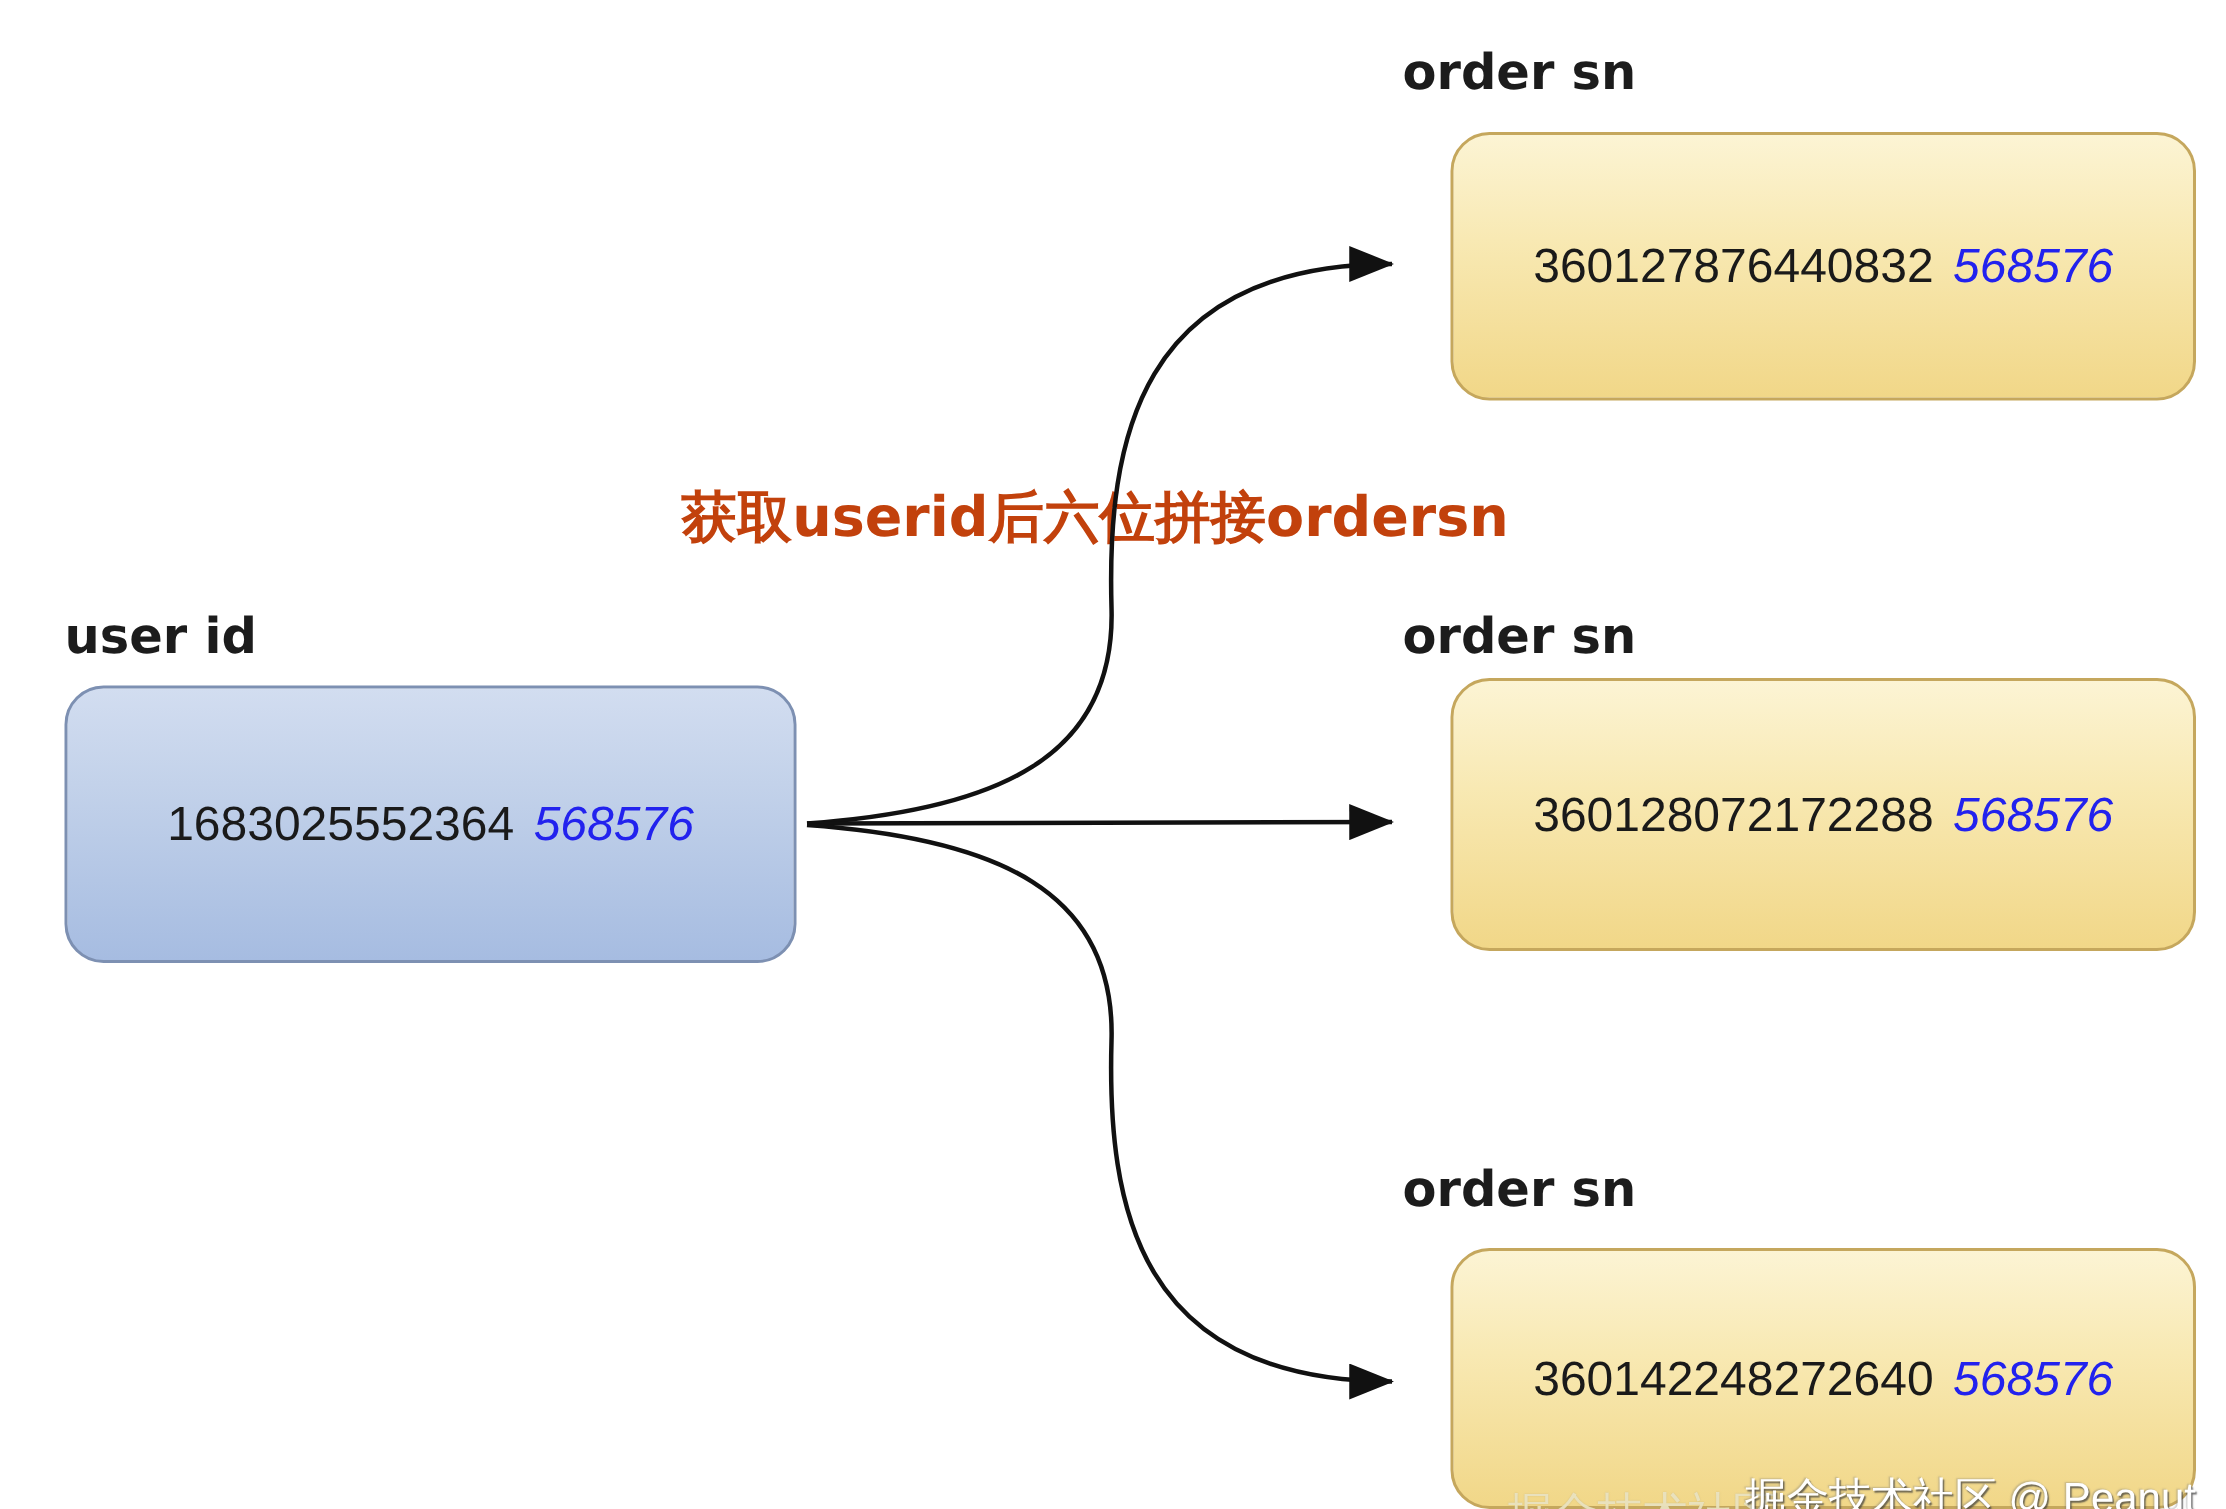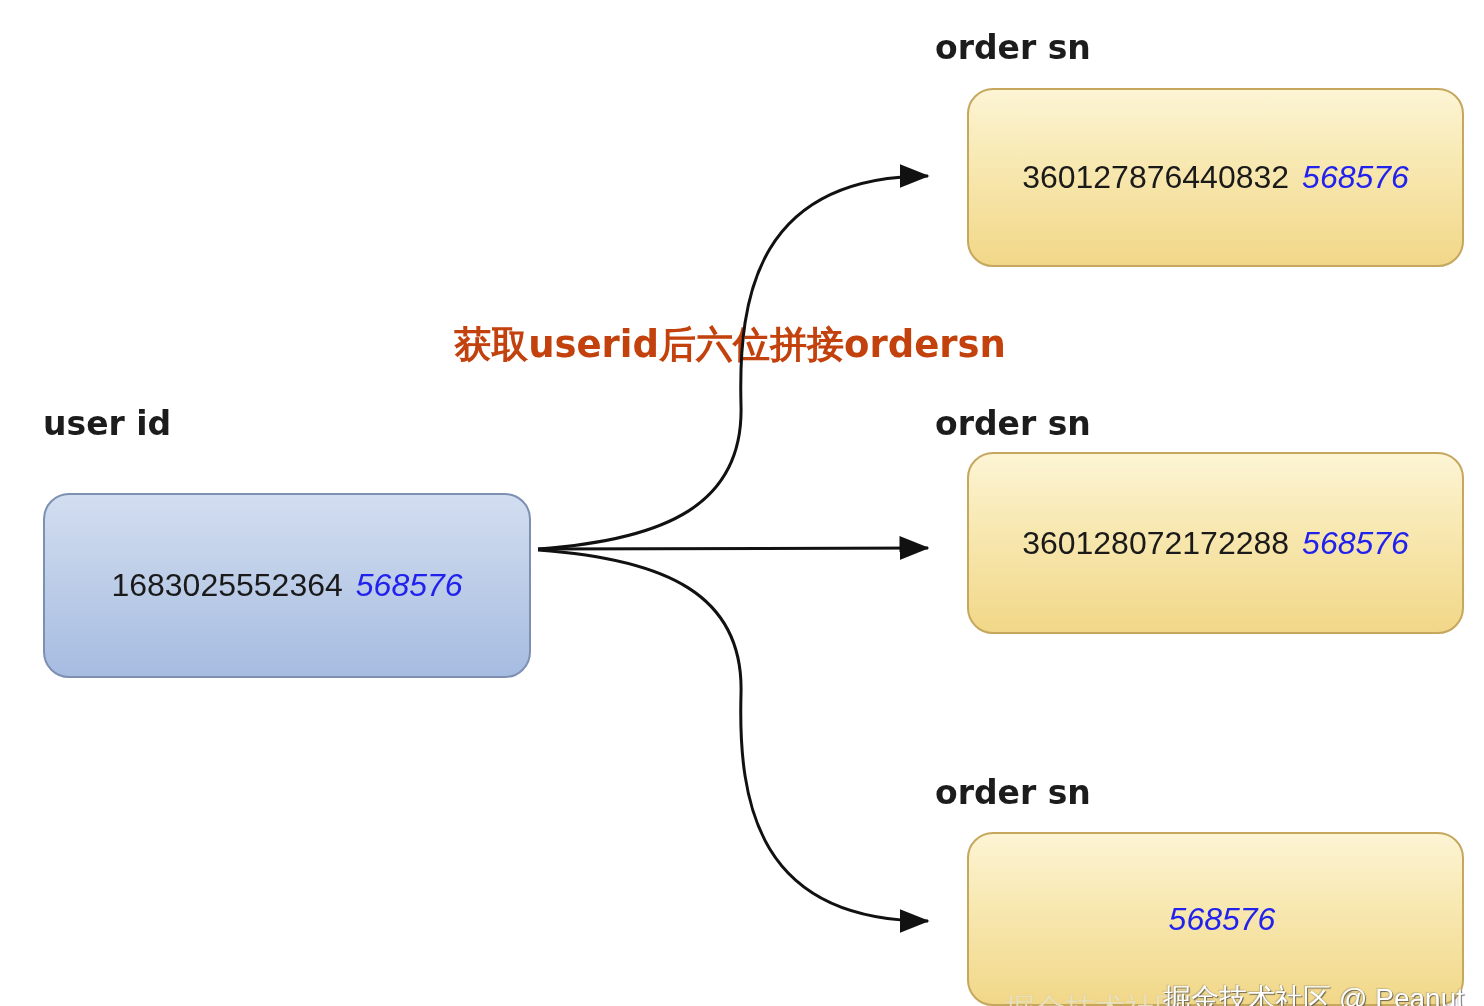--- a/index.html
+++ b/index.html
@@ -41,21 +41,20 @@
     margin-left: 13px;
     font-style: italic;
   }
   .node-blue {
     left: 43px;
     top: 457px;
     width: 484px;
     height: 181px;
     border: 2px solid #7d90b2;
     background: linear-gradient(to bottom, #d2ddf0 0%, #c3d2ea 35%, #a6bce1 100%);
-    margin-top: 36px;
   }
   .node-yellow {
     left: 935px;
     width: 493px;
     border: 2px solid #c5a75d;
     background: linear-gradient(to bottom, #fcf4d4 0%, #f8e9b3 40%, #f1d788 100%);
     margin-left: 32px;
   }
   .node-yellow.order-1 { top: 88px;  height: 175px; }
   .node-yellow.order-2 { top: 452px; height: 178px; }
@@ -141,19 +140,20 @@
   </div>
 
   <div class="box-label label-order2">order sn</div>
   <div class="node node-yellow order-2">
     <span>360128072172288</span>
     <span class="num-blue">568576</span>
   </div>
 
   <div class="box-label label-order3">order sn</div>
   <div class="node node-yellow order-3">
+    <span>360142248272640</span>
     <span class="num-blue">568576</span>
   </div>
 
   <div class="ghost-watermark">掘金技术社区</div>
   <div class="watermark">掘金技术社区 @ Peanut</div>
 
 </div>
 
 </body></html>

